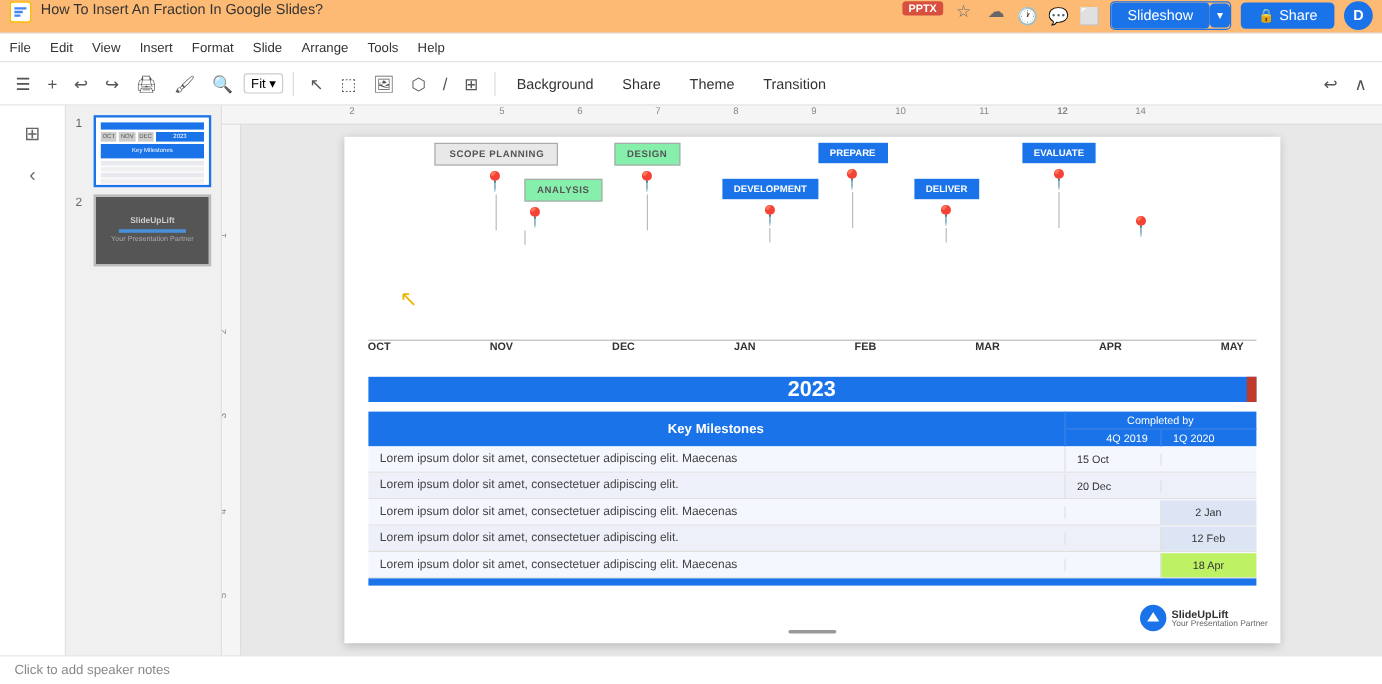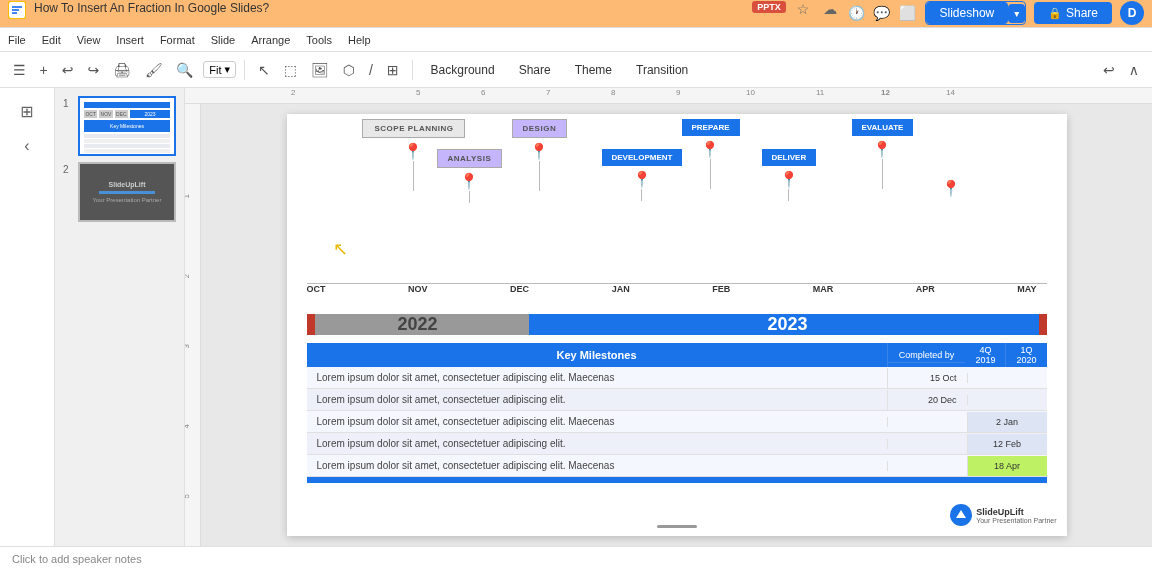--- a/index.html
+++ b/index.html
@@ -55,40 +55,40 @@
 
     
     #slide-area { flex: 1; background: #e8e8e8; display: flex; flex-direction: column; align-items: center; justify-content: center; padding: 10px; position: relative; overflow: hidden; }
 
     
     #top-ruler { position: absolute; top: 0; left: 0; right: 0; height: 16px; background: #f5f5f5; border-bottom: 1px solid #ddd; }
     #left-ruler { position: absolute; top: 16px; left: 0; width: 16px; bottom: 0; background: #f5f5f5; border-right: 1px solid #ddd; }
 
     
     #slide-canvas { background: #fff; width: 780px; height: 470px; margin-top: 16px; margin-left: 16px; position: relative; box-shadow: 0 2px 8px rgba(0,0,0,0.2); overflow: hidden; }
-    .task-box-top { border: 1px solid #aaa; background: #c4b5fd; padding: 4px 10px; font-size: 8px; font-weight: bold; color: #555; letter-spacing: 0.5px; white-space: nowrap; margin-bottom: 4px; }
+    .task-box-top { border: 1px solid #aaa; background: #86efac; padding: 4px 10px; font-size: 8px; font-weight: bold; color: #555; letter-spacing: 0.5px; white-space: nowrap; margin-bottom: 4px; }
     .task-box-blue { background: #1a73e8; color: #fff; padding: 4px 10px; font-size: 8px; font-weight: bold; white-space: nowrap; margin-bottom: 4px; }
     .month-label { font-size: 9px; color: #333; font-weight: bold; margin-top: 2px; }
     .bar-2022 { background: #999; flex: 3; display: flex; align-items: center; justify-content: center; font-size: 18px; font-weight: bold; color: #444; position: relative; }
     .bar-2022::before { content: ''; position: absolute; left: 0; top: 0; bottom: 0; width: 8px; background: #c0392b; }
     .bar-2023 { background: #1a73e8; flex: 7; display: flex; align-items: center; justify-content: center; font-size: 18px; font-weight: bold; color: #fff; position: relative; }
     .bar-2023::after { content: ''; position: absolute; right: 0; top: 0; bottom: 0; width: 8px; background: #c0392b; }
 
     
     .milestones { margin: 8px 20px 0 20px; }
     .milestones-header { background: #1a73e8; color: #fff; display: flex; align-items: center; }
     .milestones-title { flex: 1; padding: 6px 10px; font-size: 11px; font-weight: bold; text-align: center; }
-    .milestones-completed { display: flex; flex-direction: row; align-items: center; border-left: 1px solid #3a83e8; }
+    .milestones-completed { display: flex; flex-direction: column; align-items: center; border-left: 1px solid #3a83e8; }
     .completed-label { font-size: 9px; padding: 2px 0; border-bottom: 1px solid #3a83e8; width: 100%; text-align: center; }
     .completed-cols { display: flex; }
     .completed-col { padding: 2px 10px; font-size: 9px; text-align: center; }
     .milestones-row { display: flex; align-items: center; border-bottom: 1px solid #e0e0e0; background: #fff; }
     .milestones-row:nth-child(even) { background: #f5f7ff; }
     .milestones-row-text { flex: 1; padding: 5px 10px; font-size: 10px; color: #444; }
-    .milestones-row-date { width: 80px; padding: 5px 10px; font-size: 9px; color: #333; text-align: right; border-left: 1px solid #e0e0e0; }
+    .milestones-row-date { width: 80px; padding: 5px 10px; font-size: 9px; color: #333; text-align: left; border-left: 1px solid #e0e0e0; }
     .milestones-row-date2 { width: 80px; padding: 5px 10px; font-size: 9px; color: #333; text-align: center; border-left: 1px solid #e0e0e0; }
     .milestones-footer { background: #1a73e8; height: 6px; }
 
     
     #notes-bar { height: 24px; background: #fff; border-top: 1px solid #e0e0e0; display: flex; align-items: center; padding: 0 12px; font-size: 11px; color: #555; }
 
     
     .cursor-arrow { position: absolute; left: 148px; top: 150px; font-size: 18px; color: #e8b800; pointer-events: none; z-index: 100; }
 
     
@@ -254,21 +254,21 @@
         <div style="position:absolute; top:5px; left:55px; display:flex; align-items:flex-start; width:720px; justify-content:space-between;">
 
           <div style="display:flex;flex-direction:column;align-items:center;position:absolute;left:20px;top:0;">
             <div class="task-box-top" style="background:#e8e8e8;border:1px solid #aaa;padding-left:12px;">SCOPE PLANNING</div>
             <div style="display:flex;justify-content:center;">
               <div style="color:#c0392b;font-size:16px;">📍</div>
             </div>
             <div style="width:1px;height:30px;background:#bbb;"></div>
           </div>
 
-          <div style="display:flex;flex-direction:column;align-items:center;position:absolute;left:95px;top:30px;">
+          <div style="display:flex;flex-direction:column;position:absolute;left:95px;top:30px;">
             <div class="task-box-top">ANALYSIS</div>
             <div style="color:#c0392b;font-size:16px;">📍</div>
             <div style="width:1px;height:12px;background:#bbb;"></div>
           </div>
 
           <div style="display:flex;flex-direction:column;align-items:center;position:absolute;left:170px;top:0;">
             <div class="task-box-top">DESIGN</div>
             <div style="color:#c0392b;font-size:16px;">📍</div>
             <div style="width:1px;height:30px;background:#bbb;"></div>
           </div>
@@ -310,23 +310,20 @@
           <span class="month-label">FEB</span>
           <span class="month-label">MAR</span>
           <span class="month-label">APR</span>
           <span class="month-label">MAY</span>
         </div>
 
         <div style="position:absolute;bottom:30px;left:20px;right:20px;height:1px;background:#bbb;"></div>
       </div>
 
       <div style="display:flex;margin:0 20px;">
-        <div class="bar-2022" style="flex:3;">
-          <span>2022</span>
-        </div>
         <div class="bar-2023" style="flex:7;">
           <span>2023</span>
         </div>
       </div>
 
       <div class="milestones">
 
         <div class="milestones-header">
           <div class="milestones-title">
             <span>Key Milestones</span>

